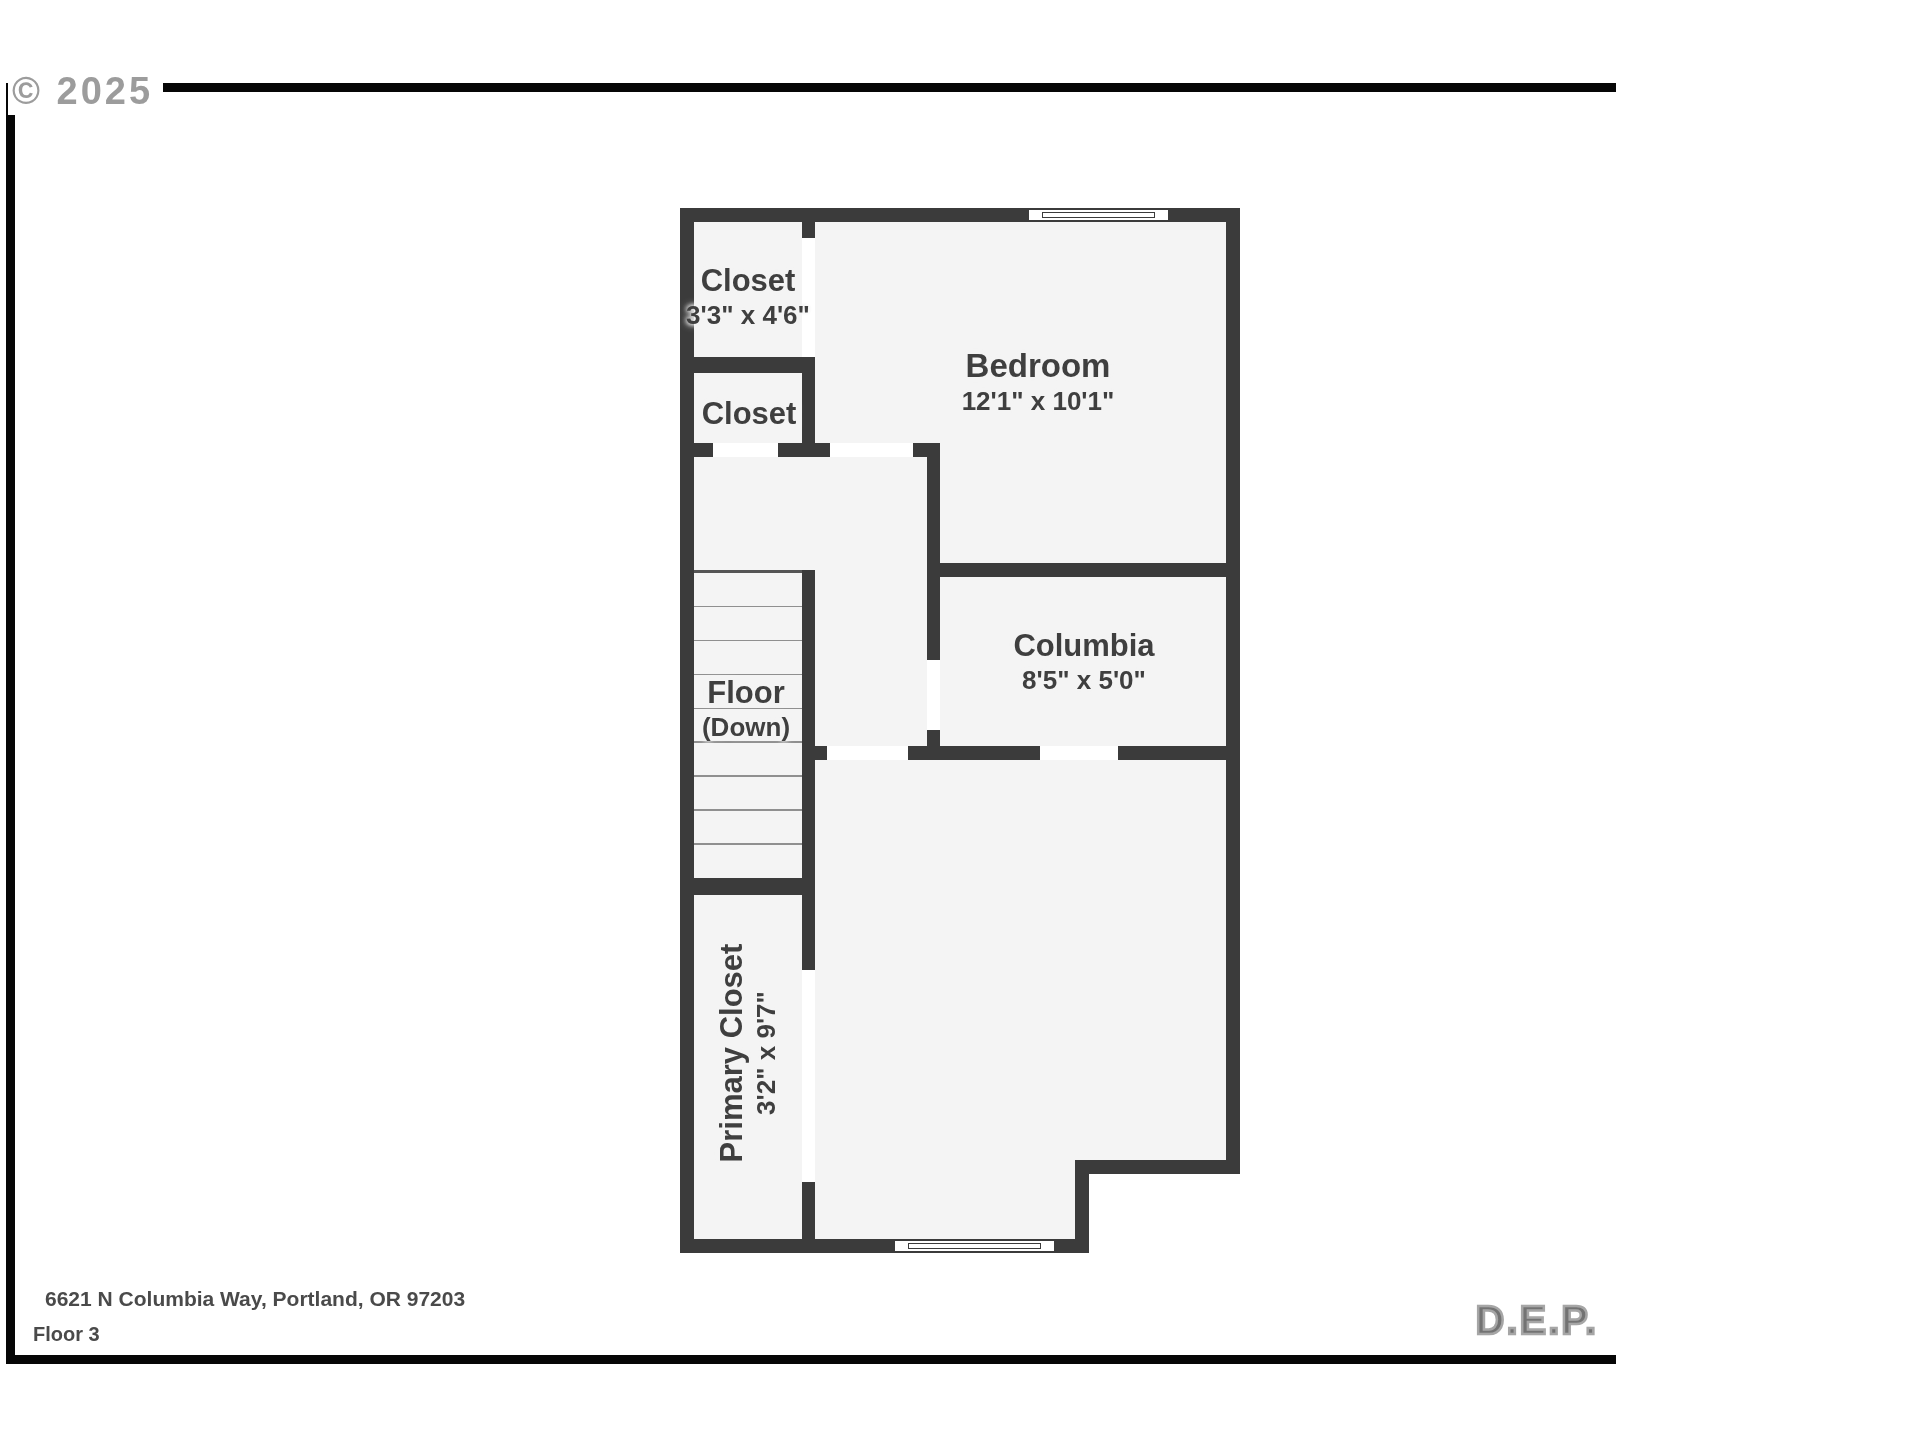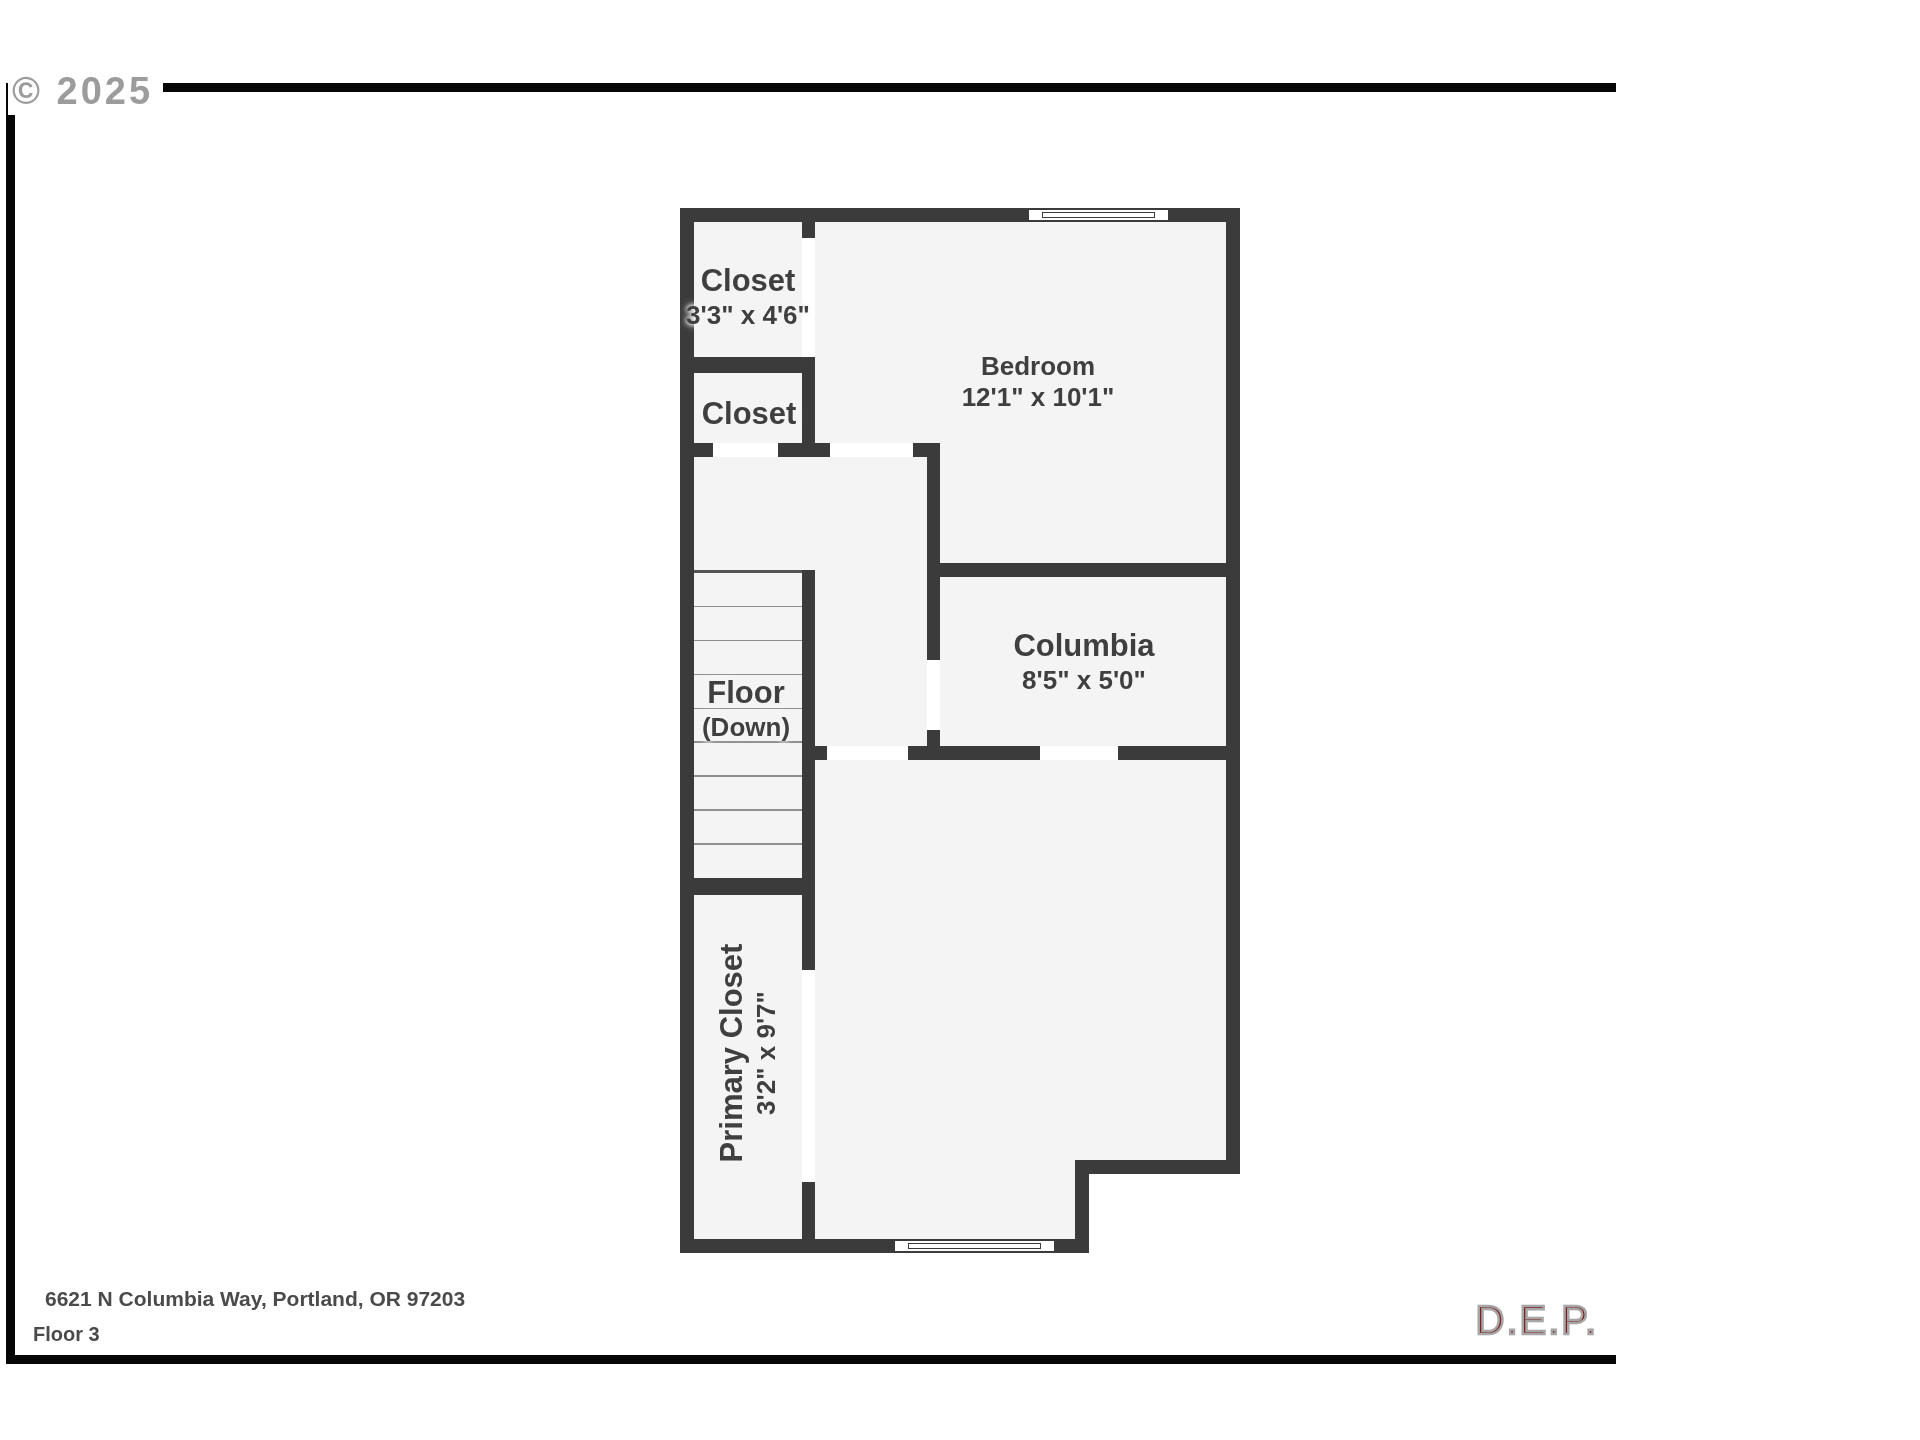--- a/index.html
+++ b/index.html
@@ -8,22 +8,22 @@
     background:#ffffff;
     font-family:"Liberation Sans", sans-serif;
   }
   
   .frame { position:absolute; left:6px; top:83px; width:1902px; height:1281px;
            border:9px solid #060606; box-sizing:border-box; }
   .wm-top { position:absolute; left:8px; top:70px; z-index:5;
             font-size:38px; font-weight:bold; letter-spacing:3px;
             color:#9c9c9c; background:#ffffff; padding:0 10px 2px 4px; }
   .wm-bot { position:absolute; right:18px; top:1298px; z-index:5;
-            font-size:40px; font-weight:normal; letter-spacing:2px;
-            color:#7f1d1d; -webkit-text-stroke:2.5px #a6a6a6; }
+            font-size:40px; font-weight:bold; letter-spacing:2px;
+            color:#737373; -webkit-text-stroke:2.5px #a6a6a6; }
   
   .f { position:absolute; background:#f4f4f4; }
   .w { position:absolute; background:#3b3b3b; }
   .o { position:absolute; background:#ffffff; }
   .window { position:absolute; background:#ffffff; box-sizing:border-box;
             border-top:2px solid #3b3b3b; border-bottom:2px solid #3b3b3b; }
   .window .pane { position:absolute; left:13px; right:13px; top:2px; bottom:2px;
                   border:1.5px solid #3b3b3b; }
   .stairs { position:absolute; left:694px; top:570px; width:108px; height:308px;
             border-top:3px solid #555555; box-sizing:border-box;
@@ -31,21 +31,21 @@
               transparent 0px, transparent 32.5px, #8f8f8f 32.5px, #8f8f8f 34px); }
   
   .room-label { position:absolute; transform:translate(-50%,-50%);
                 text-align:center; color:#3f3f3f; font-weight:bold;
                 line-height:1.18; white-space:nowrap; z-index:3;
                 text-shadow:0 0 5px #f4f4f4, 0 0 5px #f4f4f4, 0 0 8px #f4f4f4; }
   .room-label.rot { transform:translate(-50%,-50%) rotate(-90deg); }
   .room-label .nm { display:block; font-size:31px; }
   .room-label .dm { display:block; font-size:26px; }
   .room-label .dm.big { font-size:26px; }
-  .room-label .nm.lg { font-size:26px; }
+  .room-label .nm.lg { font-size:33px; }
   
   .addr { position:absolute; left:45px; top:1287px; font-size:21px;
           font-weight:bold; color:#4a4a4a; }
   .floor { position:absolute; left:33px; top:1323px; font-size:20px;
            font-weight:bold; color:#4a4a4a; }
   .disclaimer { position:absolute; left:0; top:1329px; width:1920px;
                 text-align:center; font-size:17px; font-weight:bold; color:#555555; }
 </style>
 </head>
 <body>

